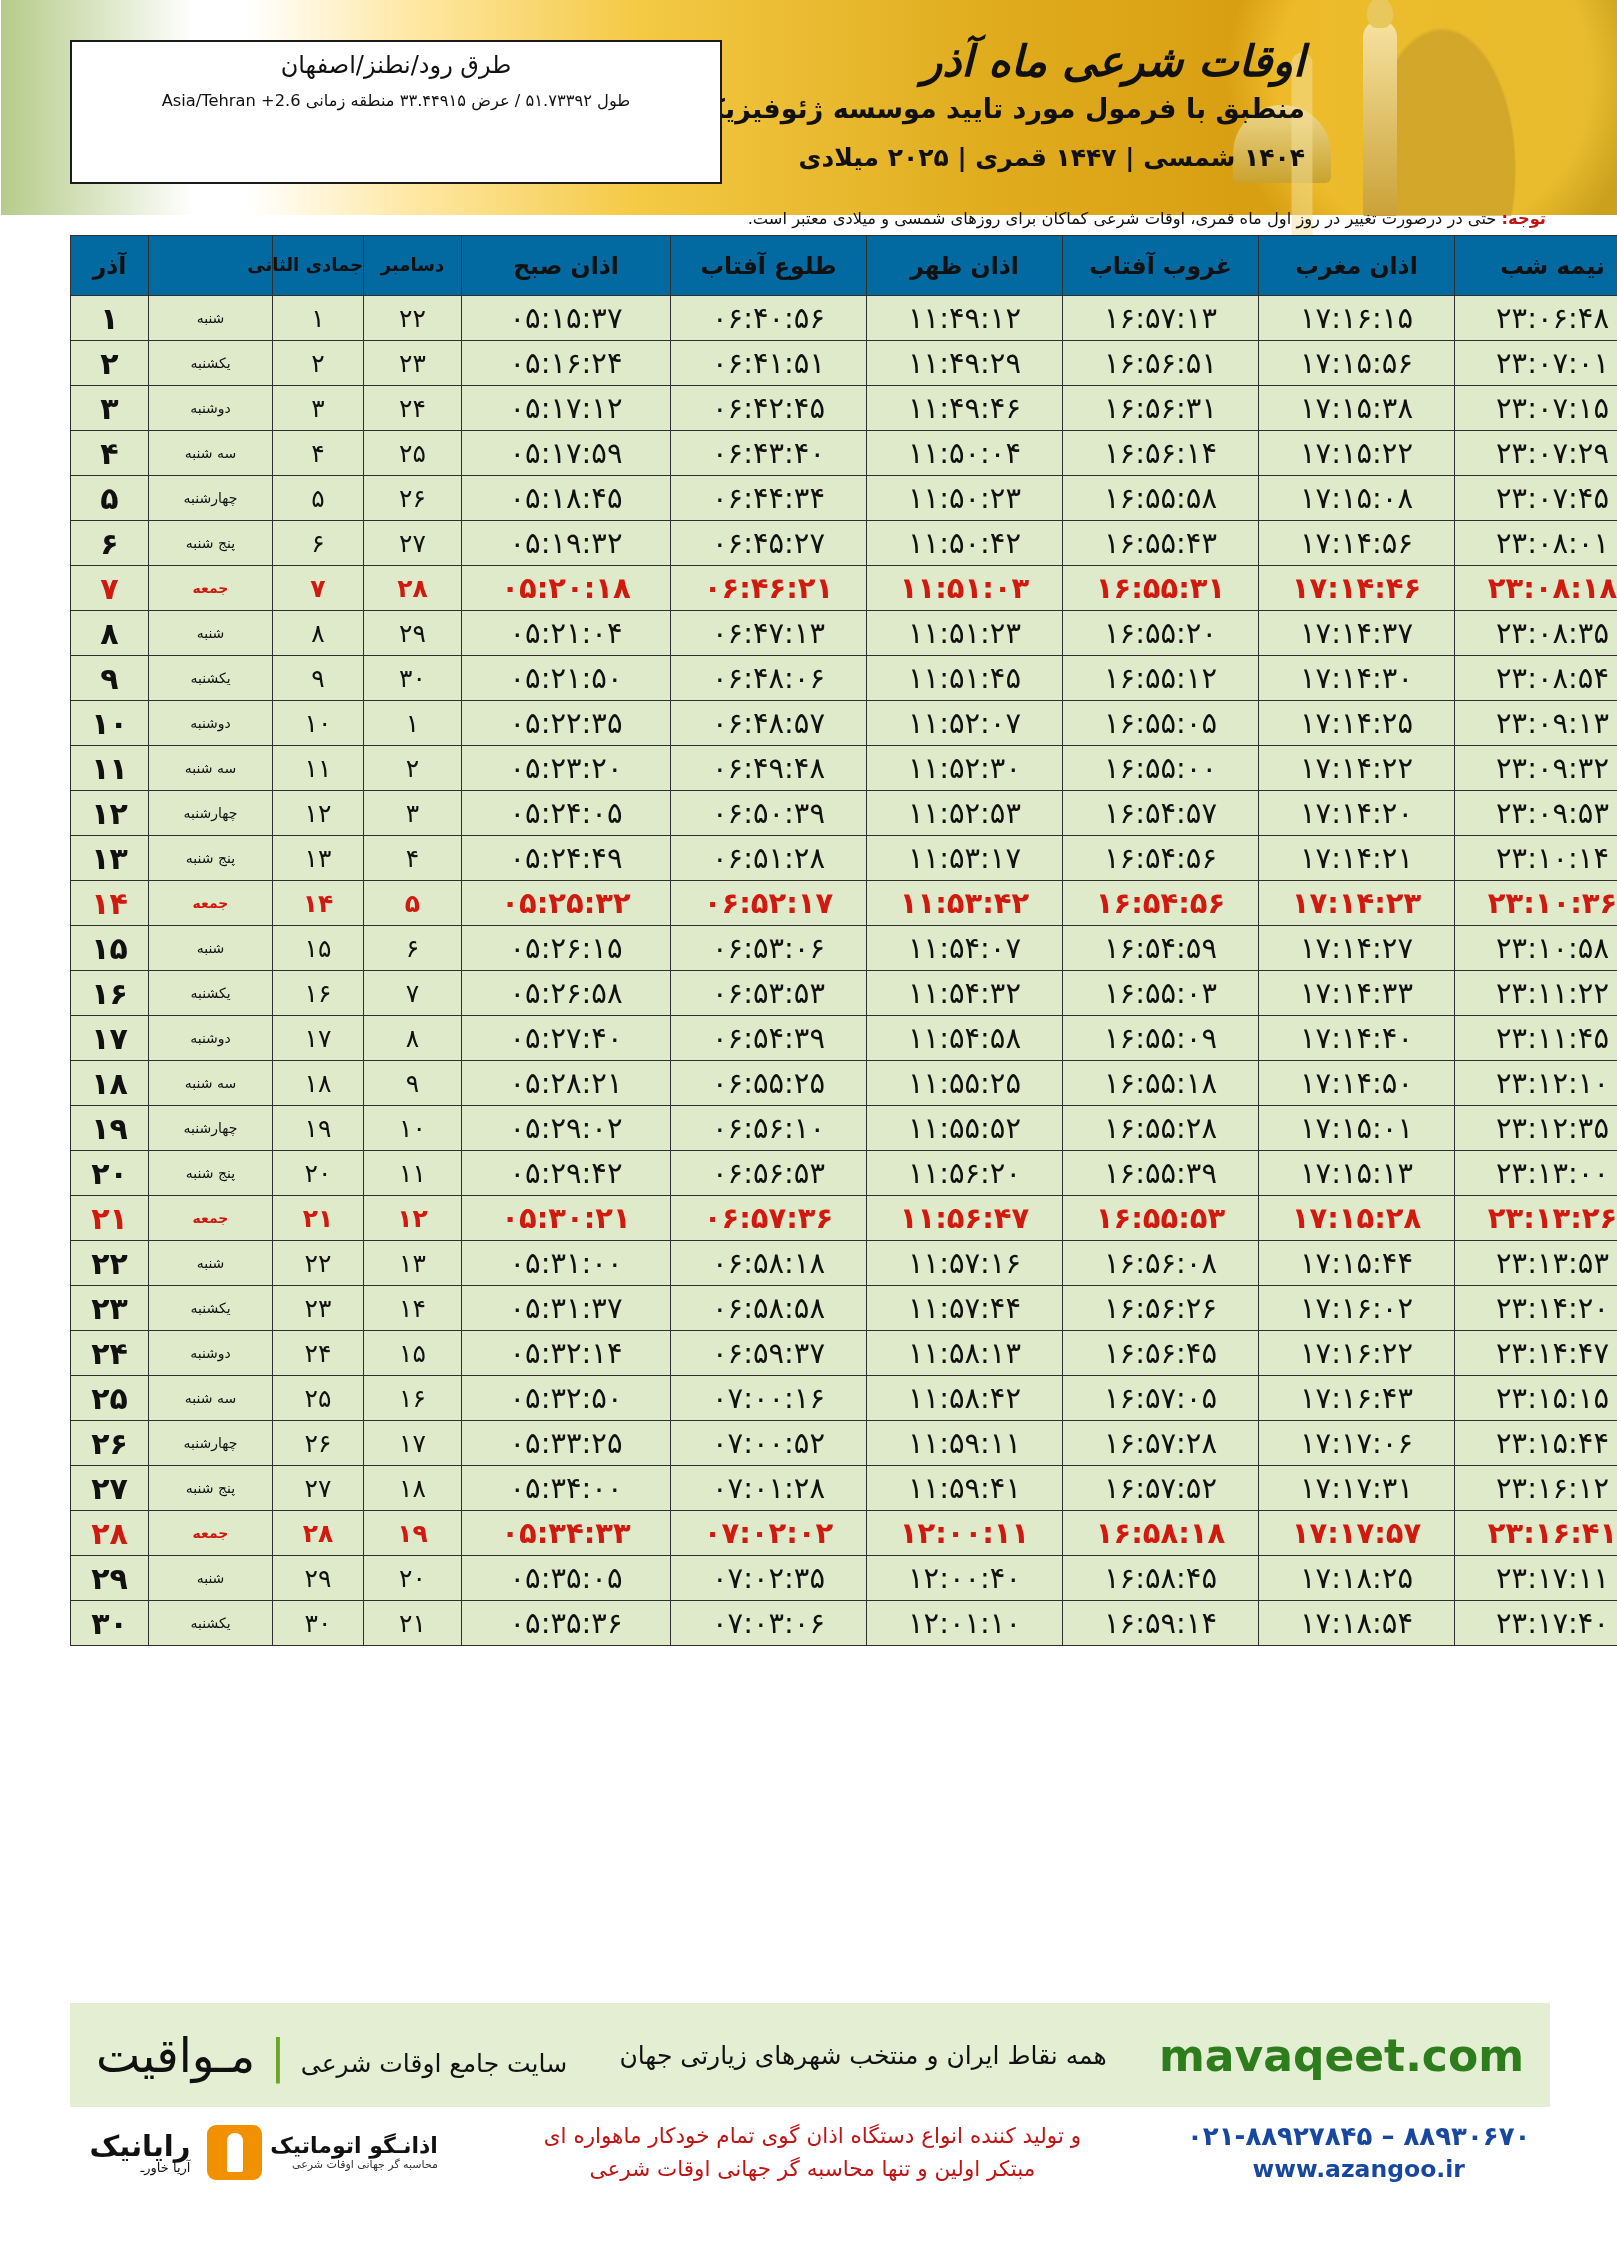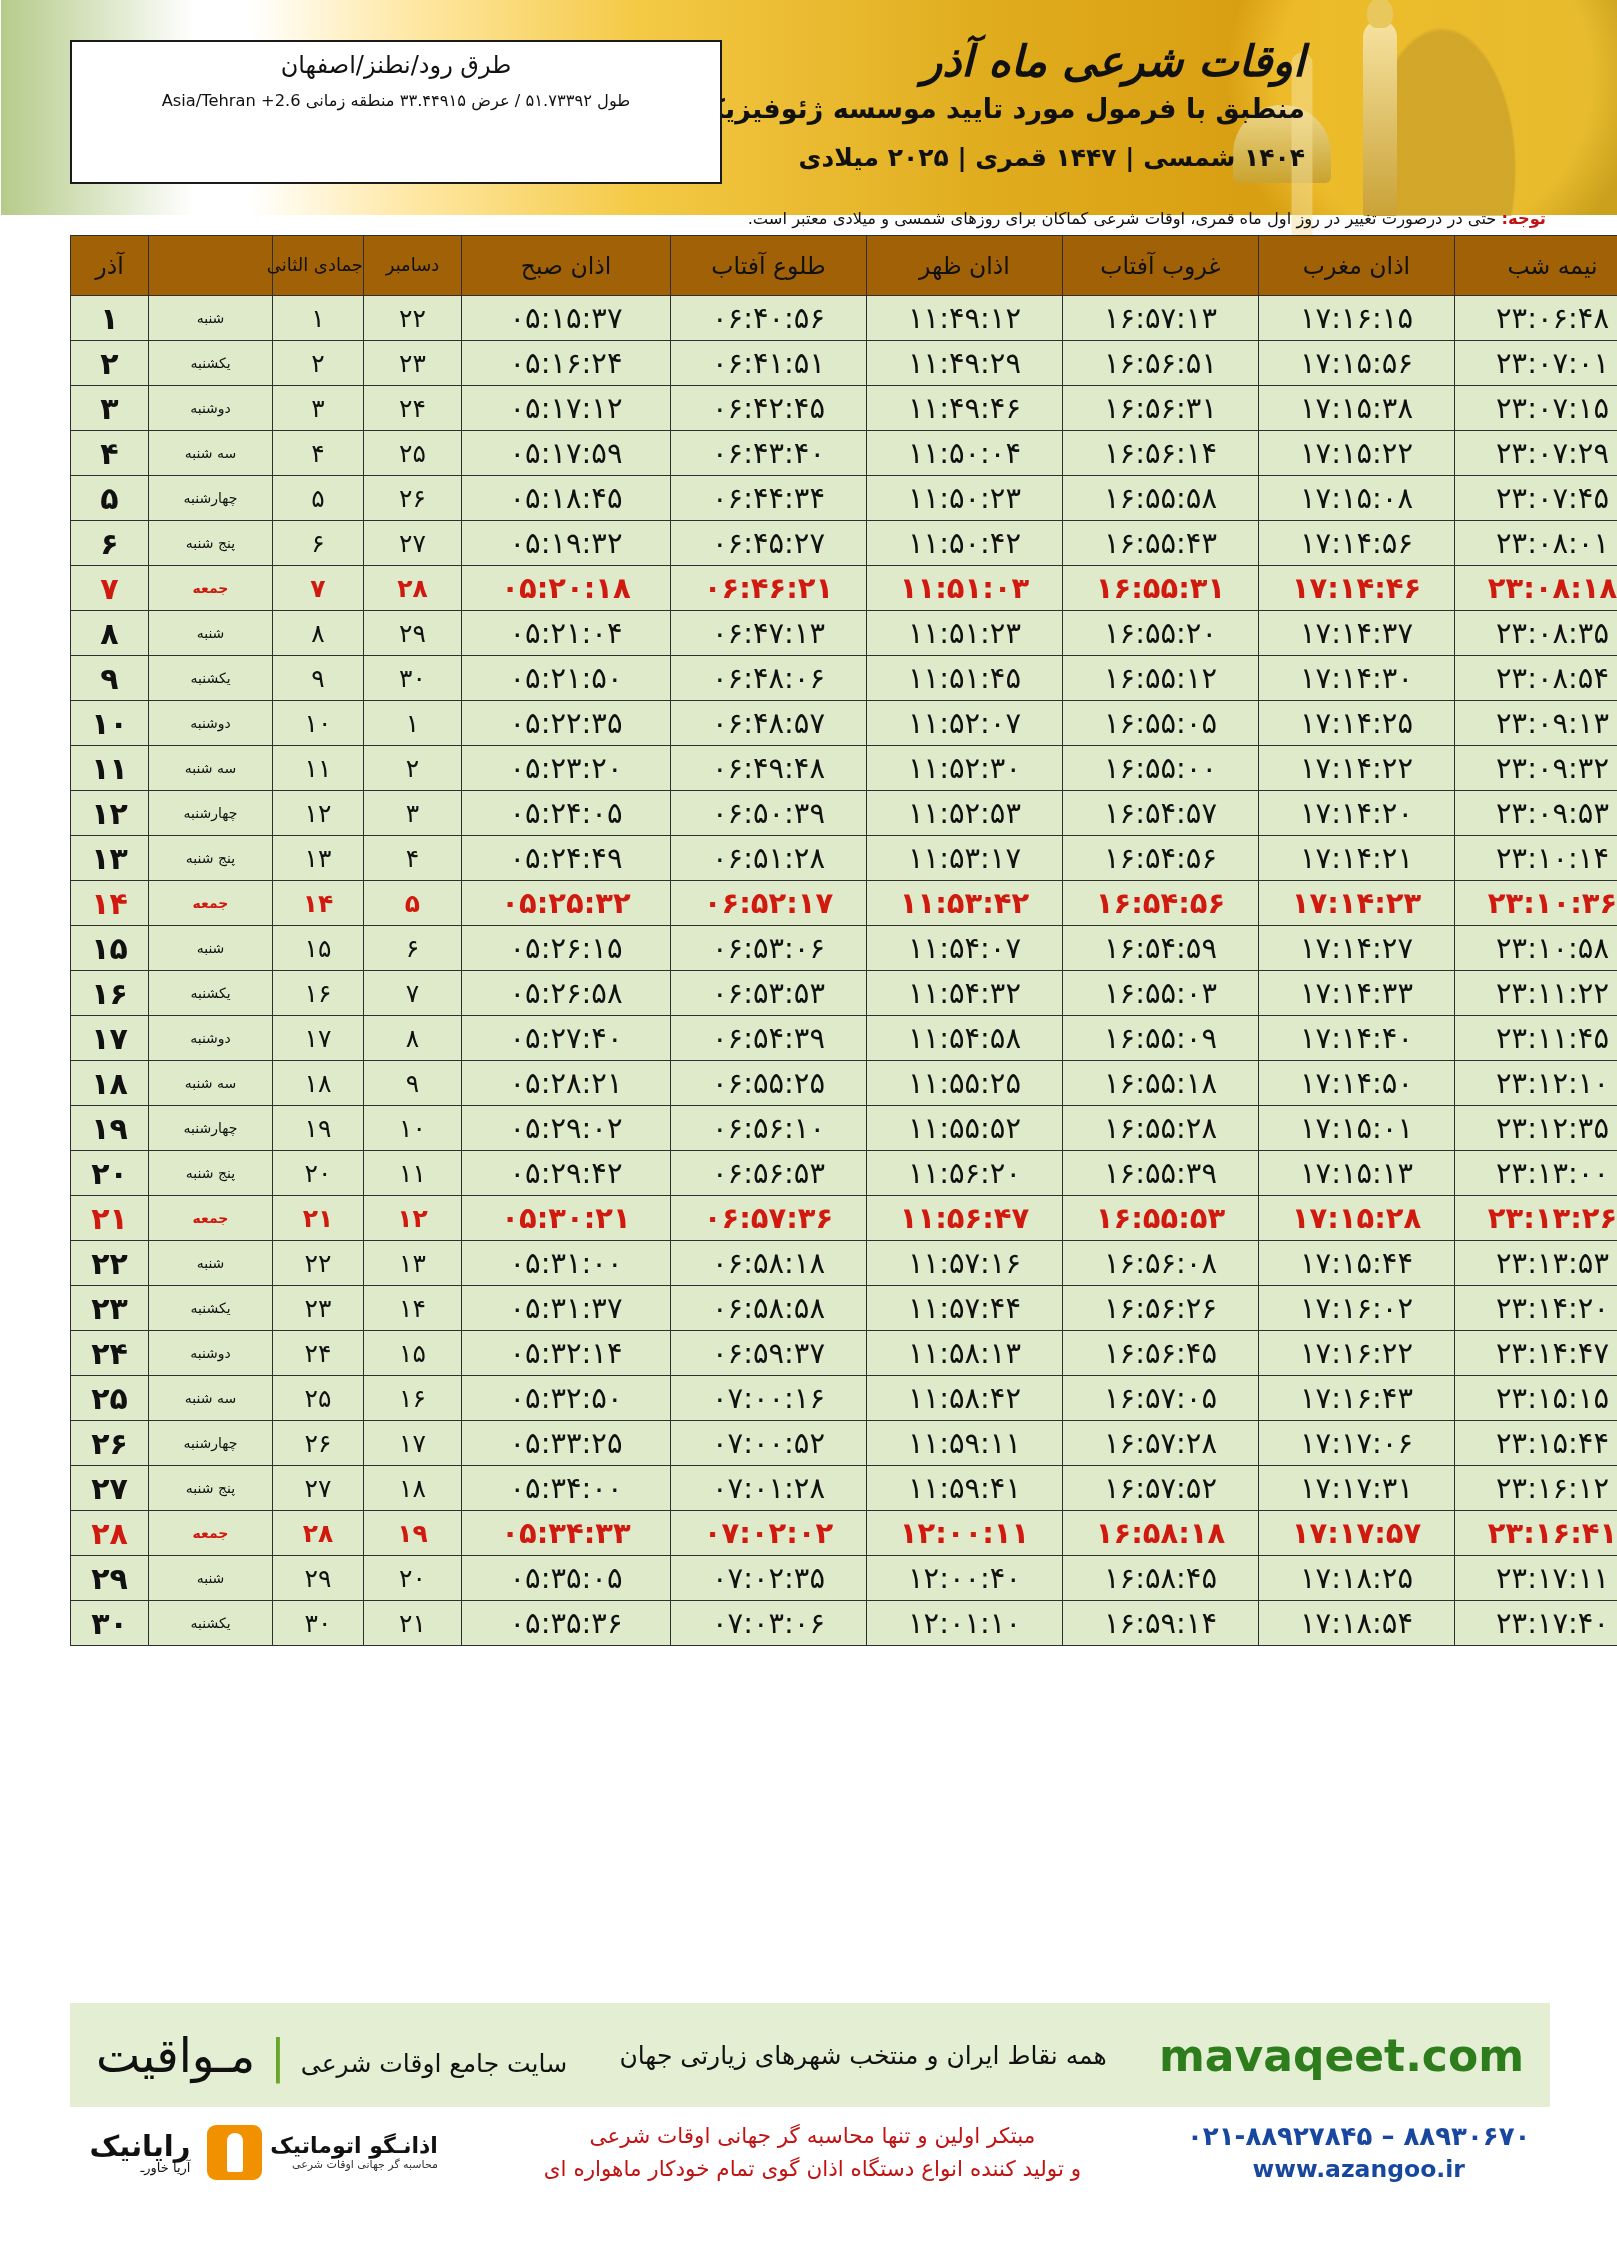--- a/index.html
+++ b/index.html
@@ -71,23 +71,23 @@
   th,td{
     border:1.3px solid #2f2f2f;
     text-align:center;
     font-size:27px;
     color:#111;
     padding:0;
     height:44px;
     white-space:nowrap;
   }
   thead th{
-    background:#a16207;
+    background:#0369a1;
     font-size:23.5px;
-    font-weight:normal;
+    font-weight:bold;
     height:59px;
   }
   thead th.skew{font-size:18px;line-height:1.15;}
   tbody td{background:#dfeaca;font-size:29px;}
   tbody td.day-num{background:#dfeaca;font-weight:bold;font-size:30px;}
   tbody td.weekday{font-size:14px;}
   tbody tr.friday td{color:#d11a0f;font-weight:bold;}
   tbody td.small{font-size:25px;}
   
   col.c-night{width:196px}
@@ -561,22 +561,22 @@
       <span class="sep">|</span>
       <span>مـواقیت</span>
     </div>
   </div>
   <div class="f-bottom">
     <div class="f-phone">
       <div>۰۲۱-۸۸۹۲۷۸۴۵ – ۸۸۹۳۰۶۷۰</div>
       <div class="www">www.azangoo.ir</div>
     </div>
     <div class="f-desc">
+      <div>و تولید کننده انواع دستگاه اذان گوی تمام خودکار ماهواره ای</div>
       <div>مبتکر اولین و تنها محاسبه گر جهانی اوقات شرعی</div>
-      <div>و تولید کننده انواع دستگاه اذان گوی تمام خودکار ماهواره ای</div>
     </div>
     <div class="f-logos">
       <div class="logo-azan">
         <div class="azan-text">
           <span>اذانـگو اتوماتیک</span>
           <small>محاسبه گر جهانی اوقات شرعی</small>
         </div>
         <div class="azan-mark"></div>
       </div>
       <div class="rayanik">

